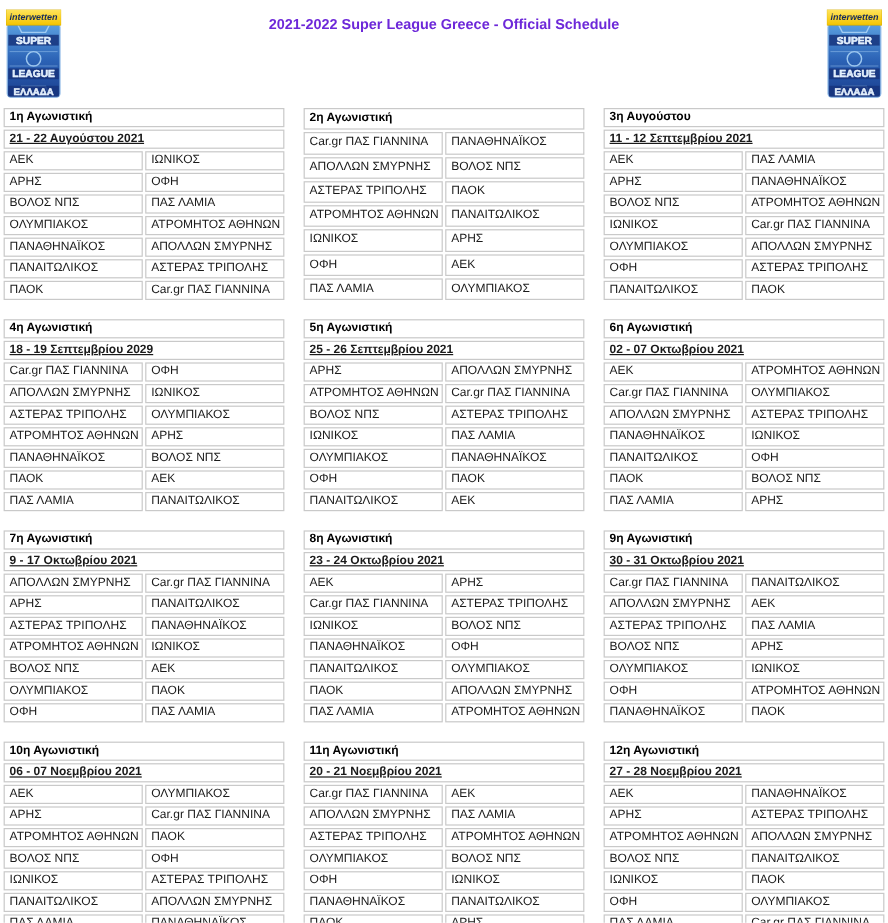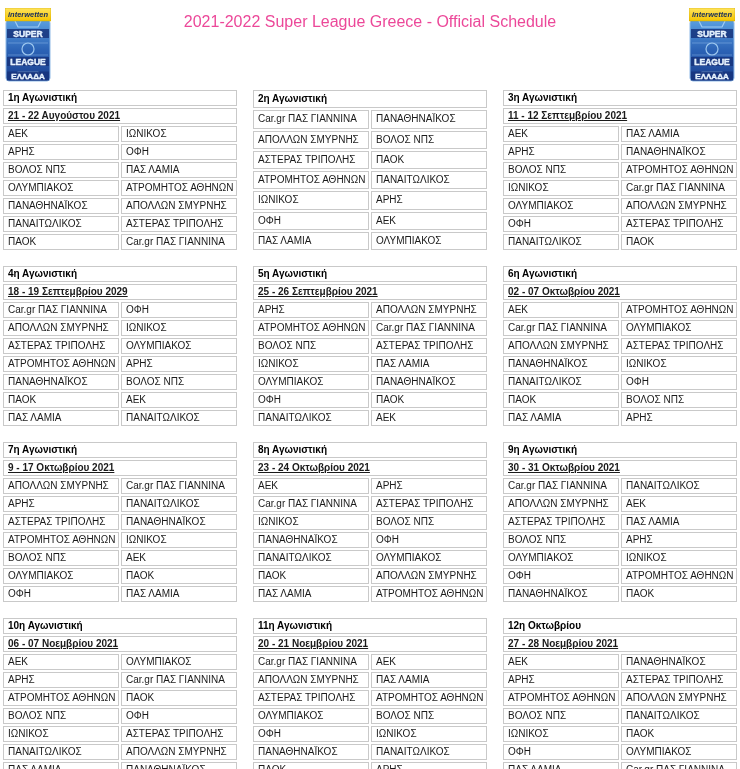--- a/index.html
+++ b/index.html
@@ -14,23 +14,23 @@
     font-family:"Liberation Sans", sans-serif;
     color:#1a1a1a;
     overflow:hidden;
   }
   .header{
     position:relative;
     height:88px;
   }
   .page-title{
     text-align:center;
-    font-size:16px;
-    font-weight:normal;
-    color:#ec4899;
+    font-size:12px;
+    font-weight:bold;
+    color:#6d28d9;
     padding-top:13px;
   }
   .logo{
     position:absolute;
     top:8px;
     width:46px;
     height:74px;
   }
   .logo.left{left:5px;}
   .logo.right{right:5px;}
@@ -209,21 +209,21 @@
         <tr class="match-row">
         <td class="team">ΠΑΣ ΛΑΜΙΑ</td>
         <td class="team">ΟΛΥΜΠΙΑΚΟΣ</td>
       </tr>
       </tbody>
   </table>
 
   <table class="mdtable">
     <tbody>
       <tr>
-        <td class="md-title" colspan="2">3η Αγωνιστική</td>
+        <td class="md-title" colspan="2">3η Αυγούστου</td>
       </tr>
       <tr>
         <td class="md-date" colspan="2">11 - 12 Σεπτεμβρίου 2021</td>
       </tr>
 
     <tr class="match-row">
         <td class="team">ΑΕΚ</td>
         <td class="team">ΠΑΣ ΛΑΜΙΑ</td>
       </tr>
         <tr class="match-row">
@@ -569,21 +569,21 @@
         <tr class="match-row">
         <td class="team">ΠΑΟΚ</td>
         <td class="team">ΑΡΗΣ</td>
       </tr>
       </tbody>
   </table>
 
   <table class="mdtable">
     <tbody>
       <tr>
-        <td class="md-title" colspan="2">12η Οκτωβρίου</td>
+        <td class="md-title" colspan="2">12η Αγωνιστική</td>
       </tr>
       <tr>
         <td class="md-date" colspan="2">27 - 28 Νοεμβρίου 2021</td>
       </tr>
 
     <tr class="match-row">
         <td class="team">ΑΕΚ</td>
         <td class="team">ΠΑΝΑΘΗΝΑΪΚΟΣ</td>
       </tr>
         <tr class="match-row">

